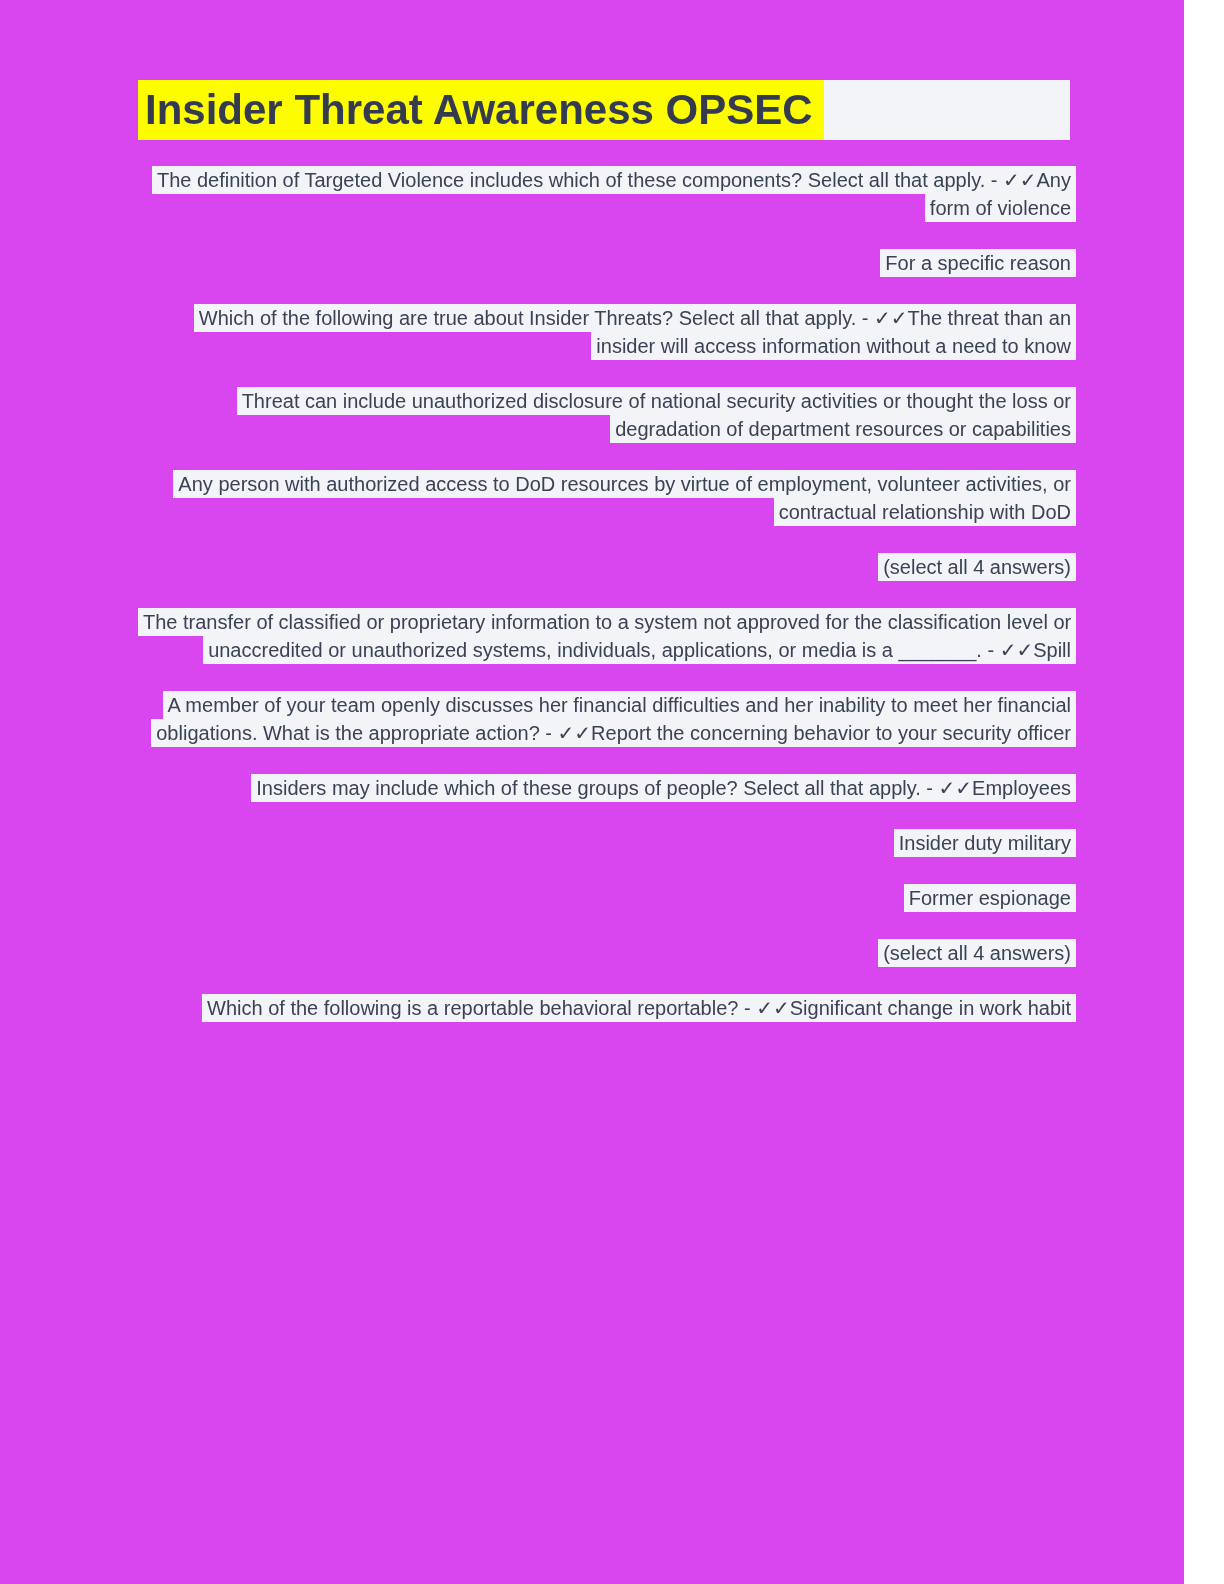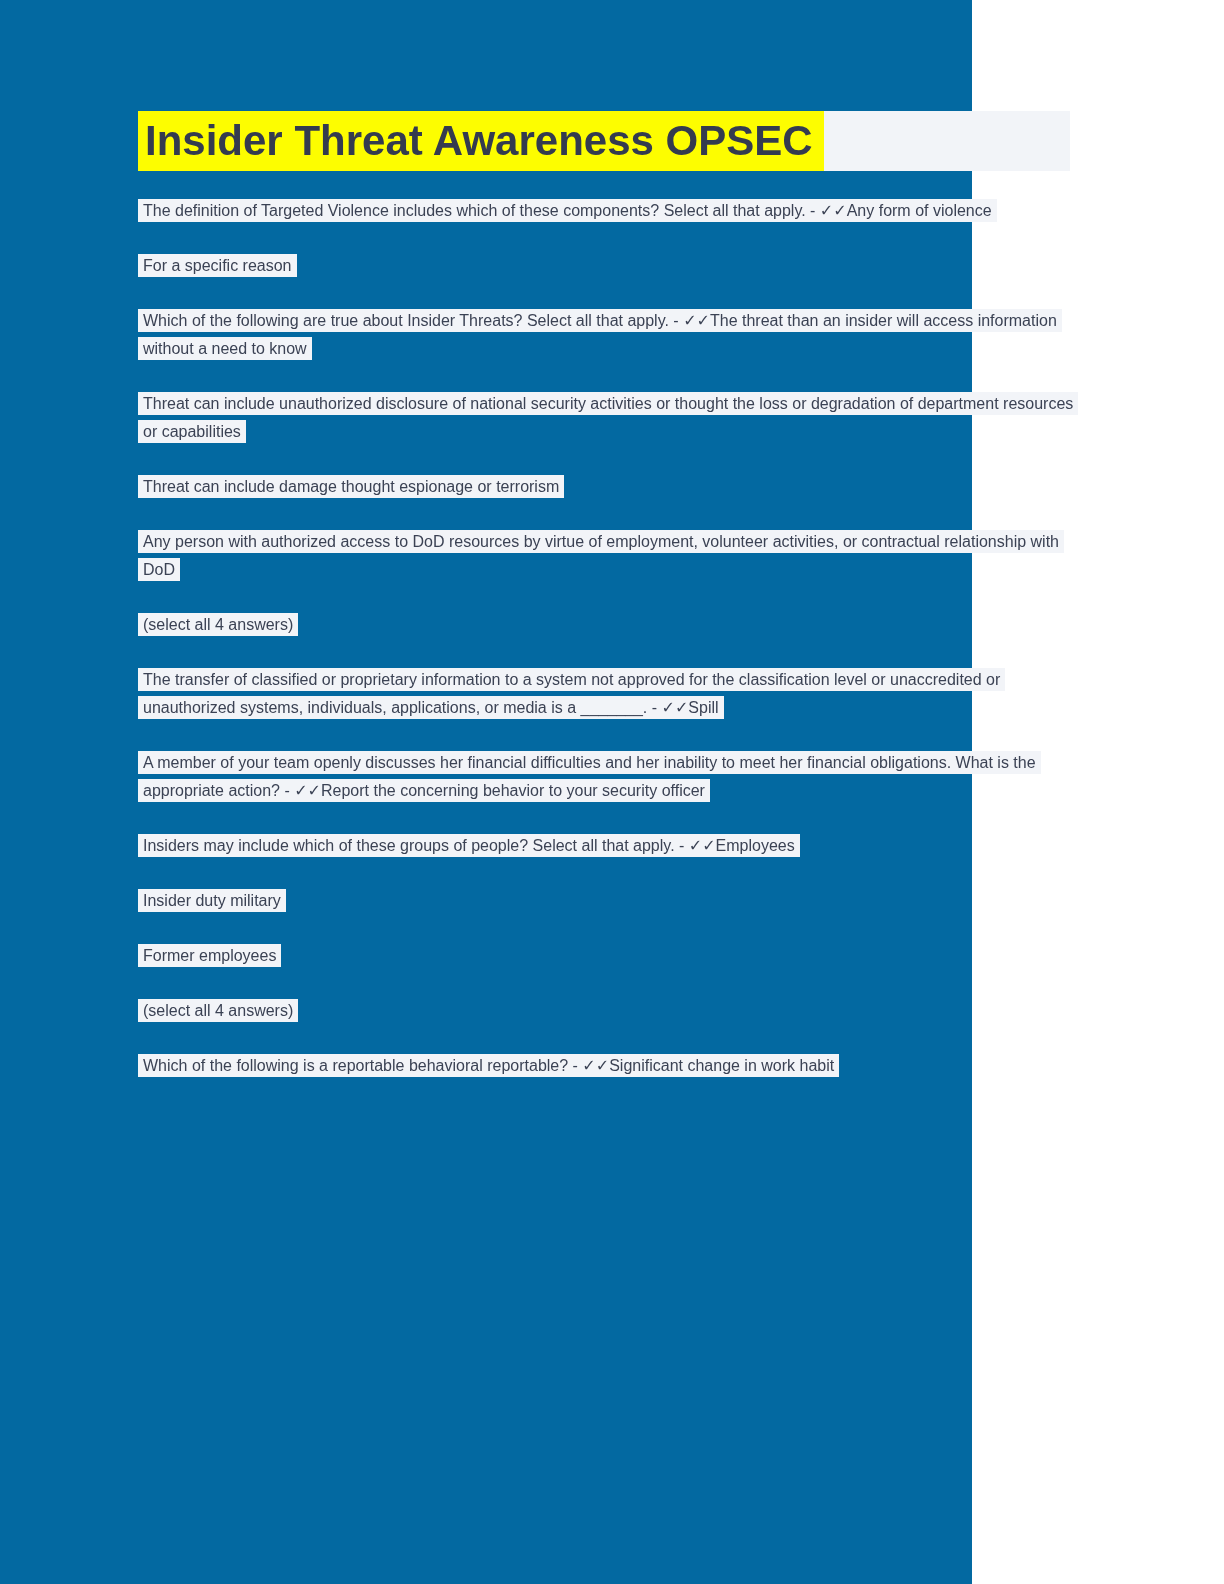--- a/index.html
+++ b/index.html
@@ -9,24 +9,24 @@
   }
   body {
     width: 1224px;
     height: 1584px;
     font-family: "Liberation Sans", "DejaVu Sans", sans-serif;
     color: #3b4254;
     overflow: hidden;
   }
   .page {
     box-sizing: border-box;
-    width: 972px;
+    width: 1184px;
     height: 1584px;
-    padding: 111px 143px 0 138px;
-    background: #0369a1;
+    padding: 80px 143px 0 138px;
+    background: #d946ef;
   }
   h1.title {
     margin: 0 0 26px 0;
     font-size: 42px;
     font-weight: bold;
     letter-spacing: 0px;
     color: #343b4f;
     background: #f2f4f8;
     width: 932px;
     height: 60px;
@@ -36,23 +36,24 @@
   }
   .title-hl {
     display: inline-block;
     background: #fdfd00;
     height: 60px;
     padding: 0 11px 0 7px;
   }
   p.para {
     margin: 0 0 27px 0;
     width: 938px;
-    font-size: 16px;
+    font-size: 20px;
     line-height: 28px;
     color: #3b4254;
+    text-align: right;
   }
   .hl {
     background: #f2f4f8;
     padding: 3px 5px;
     -webkit-box-decoration-break: clone;
     box-decoration-break: clone;
   }
 </style>
 </head>
 <body>
@@ -63,34 +64,33 @@
 
   <p class="para"><span class="hl">The definition of Targeted Violence includes which of these components? Select all that apply. - ✓✓Any form of violence</span></p>
 
   <p class="para"><span class="hl">For a specific reason</span></p>
 
 
   <p class="para"><span class="hl">Which of the following are true about Insider Threats? Select all that apply. - ✓✓The threat than an insider will access information without a need to know</span></p>
 
   <p class="para"><span class="hl">Threat can include unauthorized disclosure of national security activities or thought the loss or degradation of department resources or capabilities</span></p>
 
-  <p class="para"><span class="hl">Threat can include damage thought espionage or terrorism</span></p>
 
   <p class="para"><span class="hl">Any person with authorized access to DoD resources by virtue of employment, volunteer activities, or contractual relationship with DoD</span></p>
 
   <p class="para"><span class="hl">(select all 4 answers)</span></p>
 
   <p class="para"><span class="hl">The transfer of classified or proprietary information to a system not approved for the classification level or unaccredited or unauthorized systems, individuals, applications, or media is a _______. - ✓✓Spill</span></p>
 
   <p class="para"><span class="hl">A member of your team openly discusses her financial difficulties and her inability to meet her financial obligations. What is the appropriate action? - ✓✓Report the concerning behavior to your security officer</span></p>
 
   <p class="para"><span class="hl">Insiders may include which of these groups of people? Select all that apply. - ✓✓Employees</span></p>
 
 
   <p class="para"><span class="hl">Insider duty military</span></p>
 
-  <p class="para"><span class="hl">Former employees</span></p>
+  <p class="para"><span class="hl">Former espionage</span></p>
 
   <p class="para"><span class="hl">(select all 4 answers)</span></p>
 
   <p class="para"><span class="hl">Which of the following is a reportable behavioral reportable? - ✓✓Significant change in work habit</span></p>
 
 </div>
 
 </body></html>

